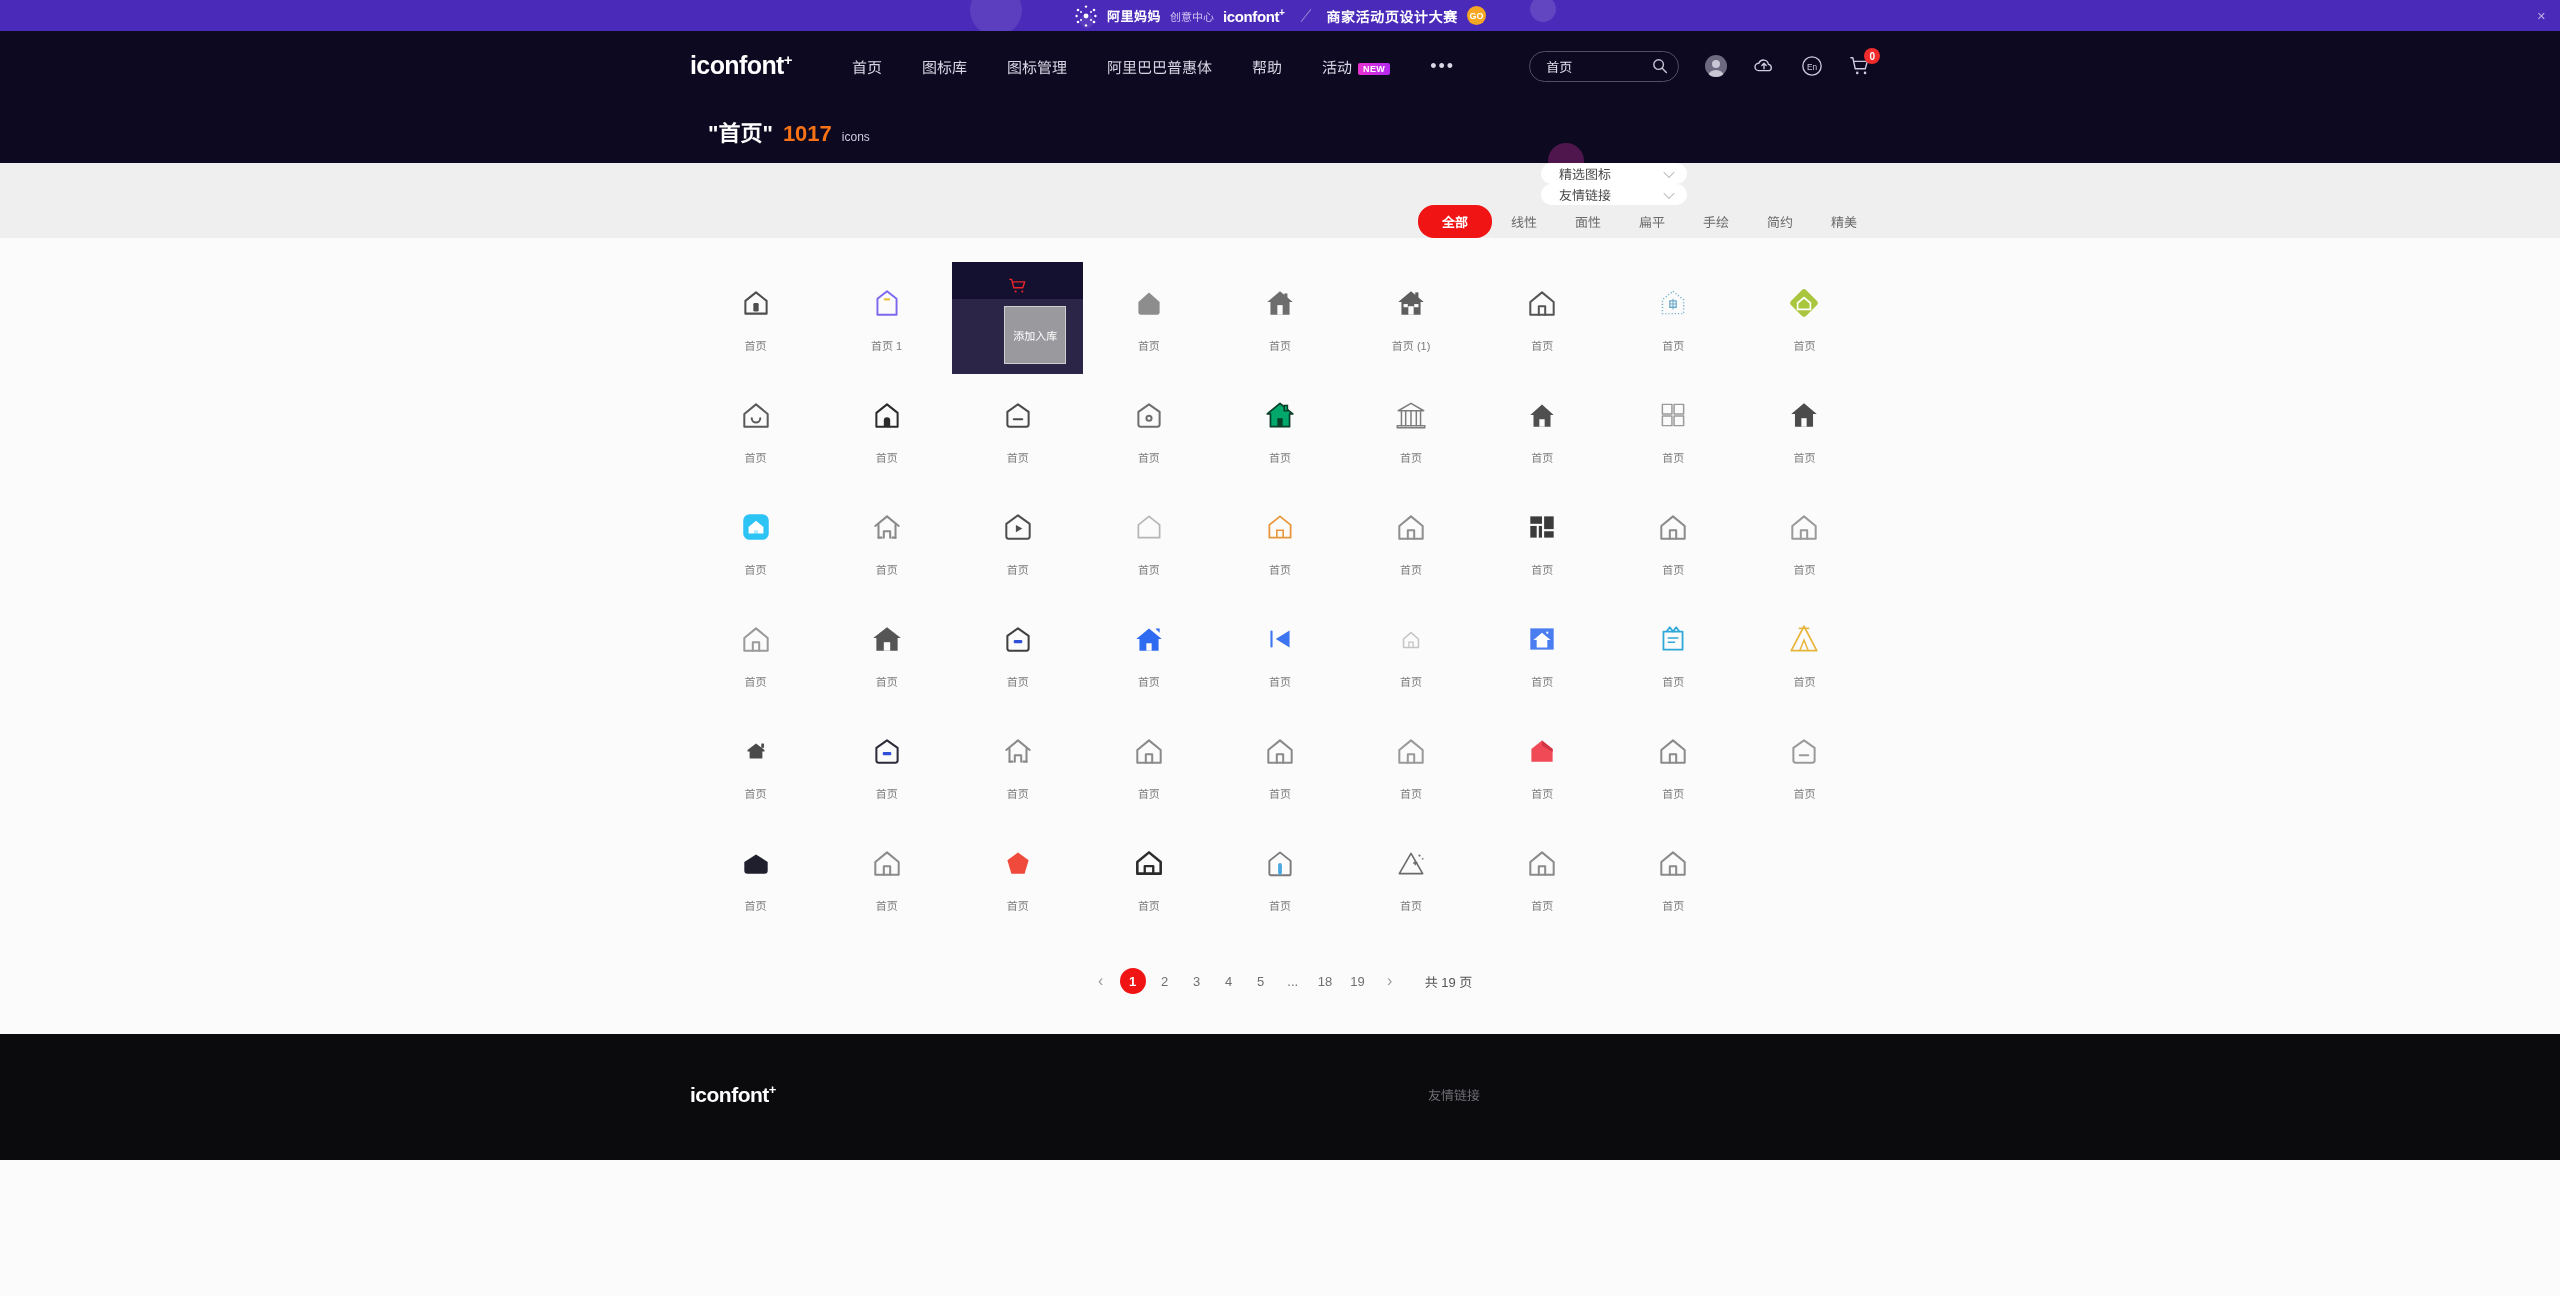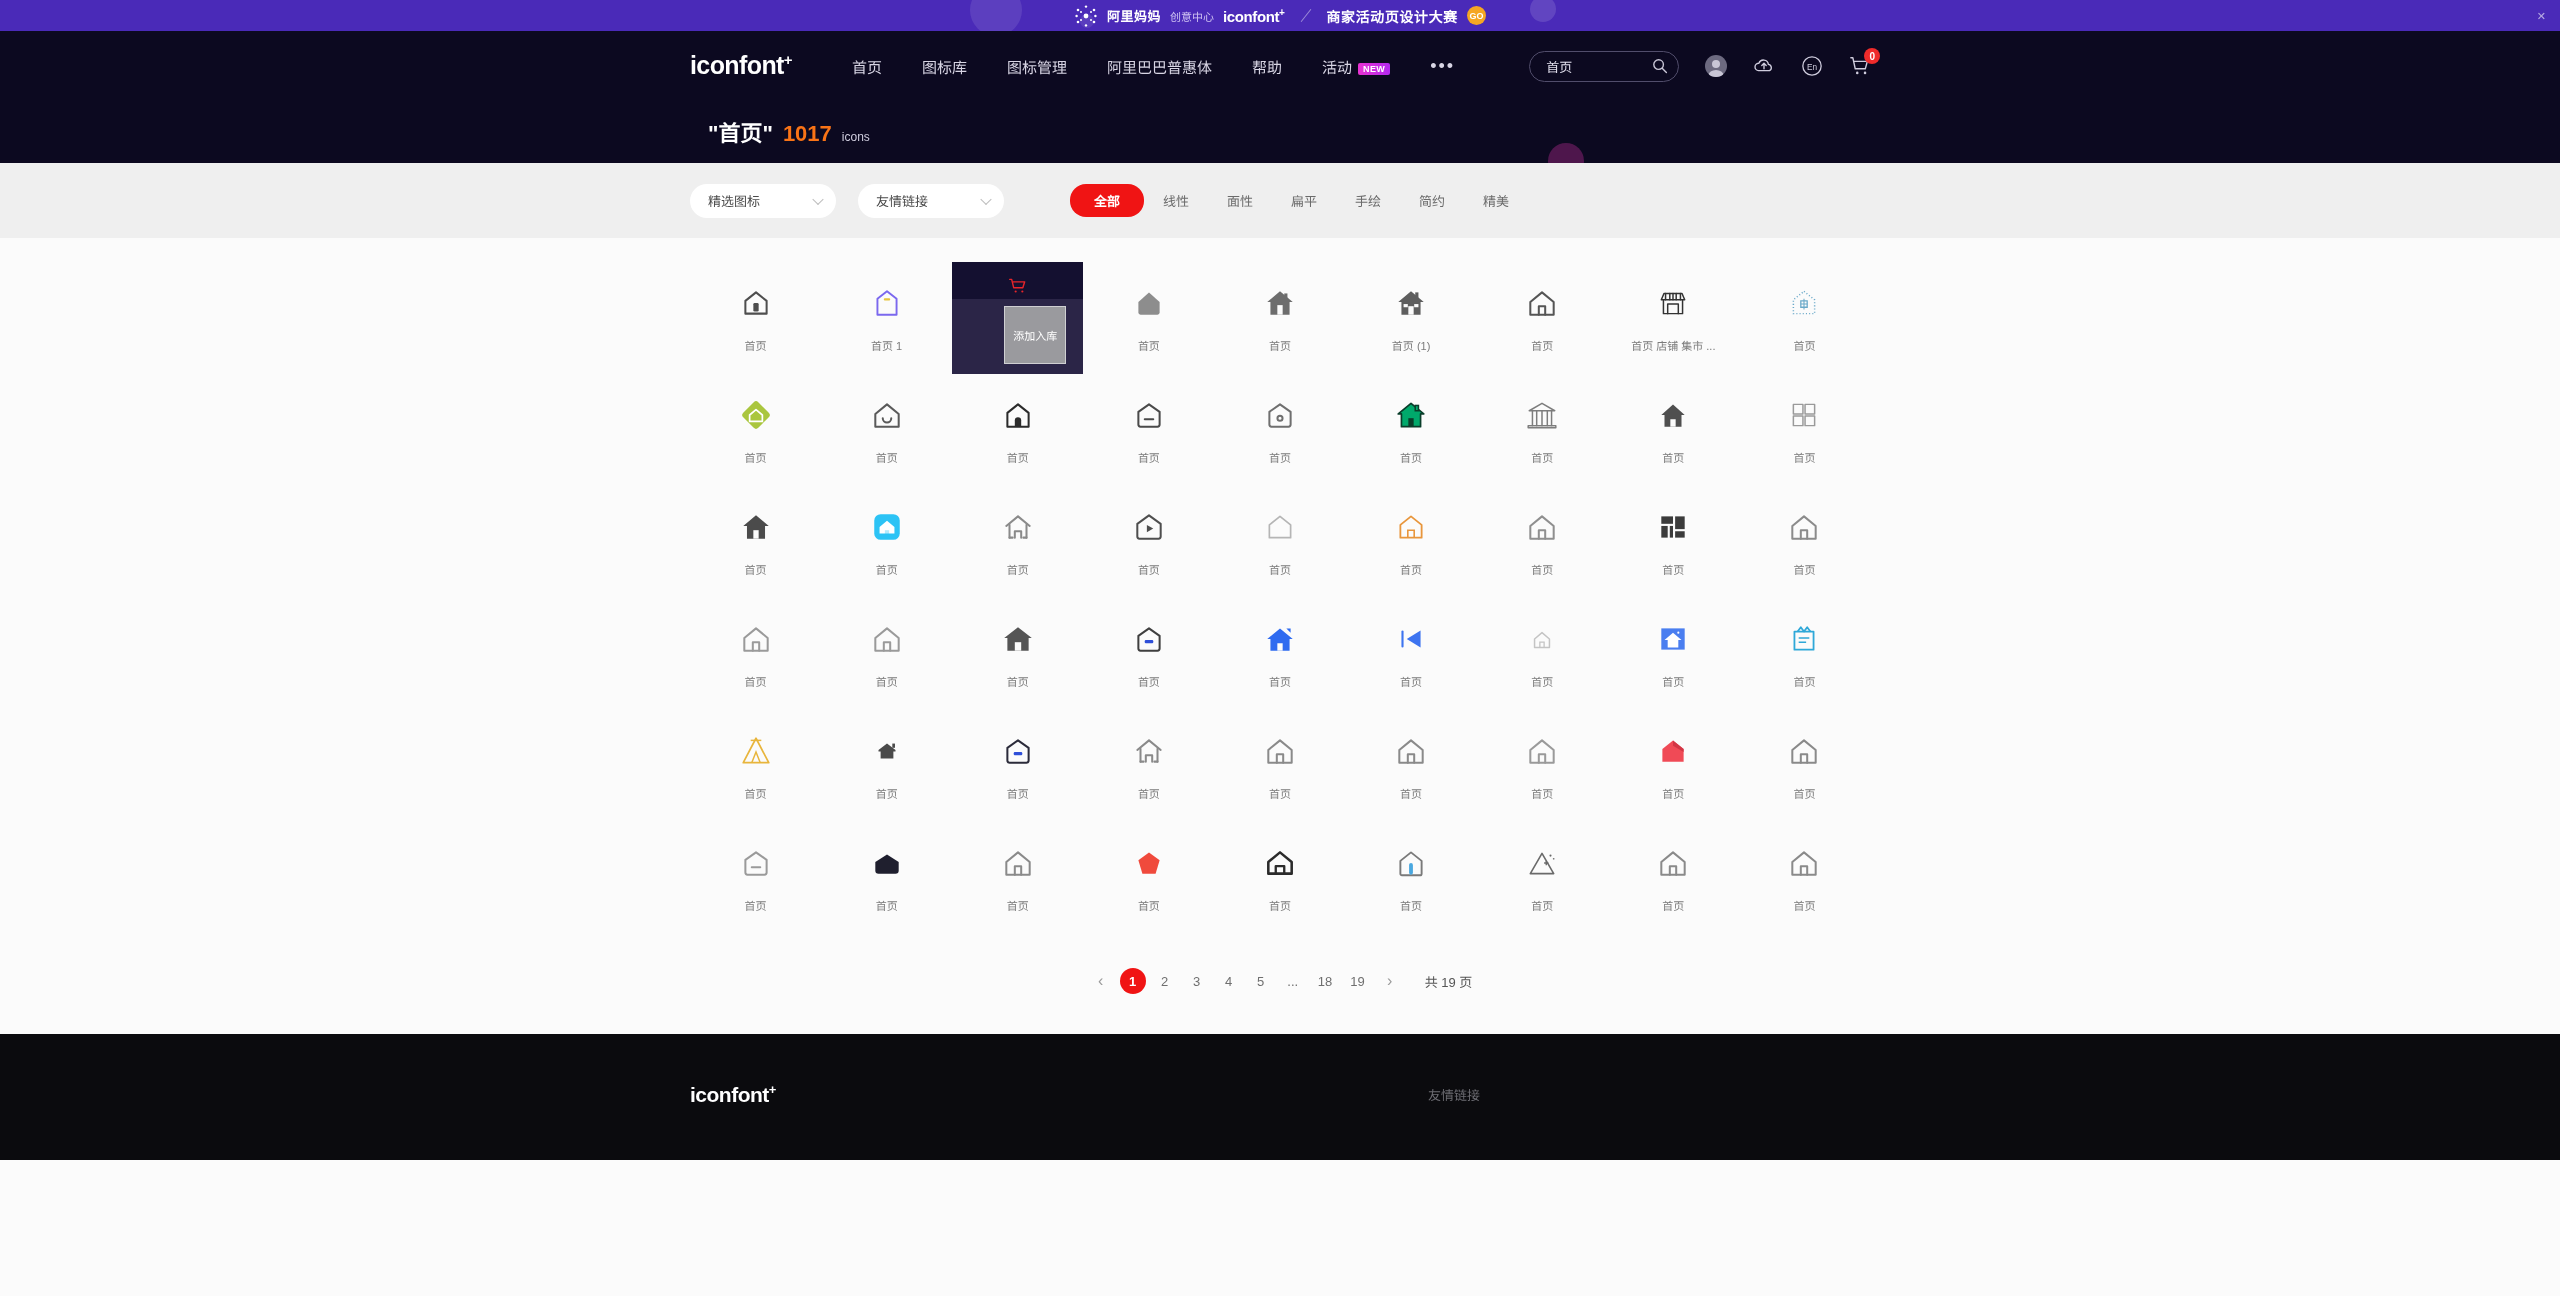--- a/index.html
+++ b/index.html
@@ -150,20 +150,21 @@
   .pt-keyword { color: #ffffff; font-size: 22px; font-weight: bold; }
   .pt-count { color: #f97316; font-size: 22px; font-weight: bold; }
   .pt-unit { color: #cfccdd; font-size: 12px; }
 
   
   .filter-bar {
     width: 100%; height: 75px;
     background: #efefef;
     display: flex; align-items: center;
     padding-left: 690px;
+    flex-direction: column;
   }
   .select {
     position: relative;
     width: 146px; height: 34px;
     background: #ffffff; border-radius: 17px;
     display: flex; align-items: center;
     padding: 0 30px 0 18px;
     color: #4a4a4a; font-size: 13px;
     margin-right: 22px;
   }
@@ -470,31 +471,20 @@
           <svg width="34" height="34" viewBox="0 0 32 32">
             <path d="M16 6 L27 15 V27 H5 V15 Z" fill="none" stroke="#555555" stroke-width="1.9" stroke-linejoin="round" stroke-linecap="round"></path>
             <path d="M13 27 V19 h6 v8" fill="none" stroke="#555555" stroke-width="1.9" stroke-linejoin="round" stroke-linecap="round"></path>
           </svg>
         </div>
         <div class="icon-label">首页</div>
       </div>
       <div class="icon-card">
         <div class="icon-holder">
           <svg width="34" height="34" viewBox="0 0 32 32">
-            <path d="M5 13 L7.5 7 h17 L27 13 Z" fill="none" stroke="#333333" stroke-width="1.4" stroke-linejoin="round" stroke-linecap="round"></path>
-            <path d="M7 13 V26 H25 V13" fill="none" stroke="#333333" stroke-width="1.4" stroke-linejoin="round" stroke-linecap="round"></path>
-            <path d="M11 26 V17 h10 v9" fill="none" stroke="#333333" stroke-width="1.4" stroke-linejoin="round" stroke-linecap="round"></path>
-            <path d="M9 7 v6 M13 7 v6 M16 7 v6 M19 7 v6 M23 7 v6" fill="none" stroke="#333333" stroke-width="1.4" stroke-linejoin="round" stroke-linecap="round"></path>
-          </svg>
-        </div>
-        <div class="icon-label">首页 店铺 集市 ...</div>
-      </div>
-      <div class="icon-card">
-        <div class="icon-holder">
-          <svg width="34" height="34" viewBox="0 0 32 32">
             <path d="M16 5 L26 13 v13 H6 V13 Z" fill="none" stroke="#6aa9c9" stroke-width="1.4" stroke-dasharray="1 2"></path>
             <path d="M13 14 h6 v6 h-6z" fill="none" stroke="#6aa9c9" stroke-width="1.2"></path>
             <path d="M16 12 v10 M13 17 h6" stroke="#6aa9c9" stroke-width="1"></path>
           </svg>
         </div>
         <div class="icon-label">首页</div>
       </div>
       <div class="icon-card">
         <div class="icon-holder">
           <svg width="34" height="34" viewBox="0 0 32 32">

